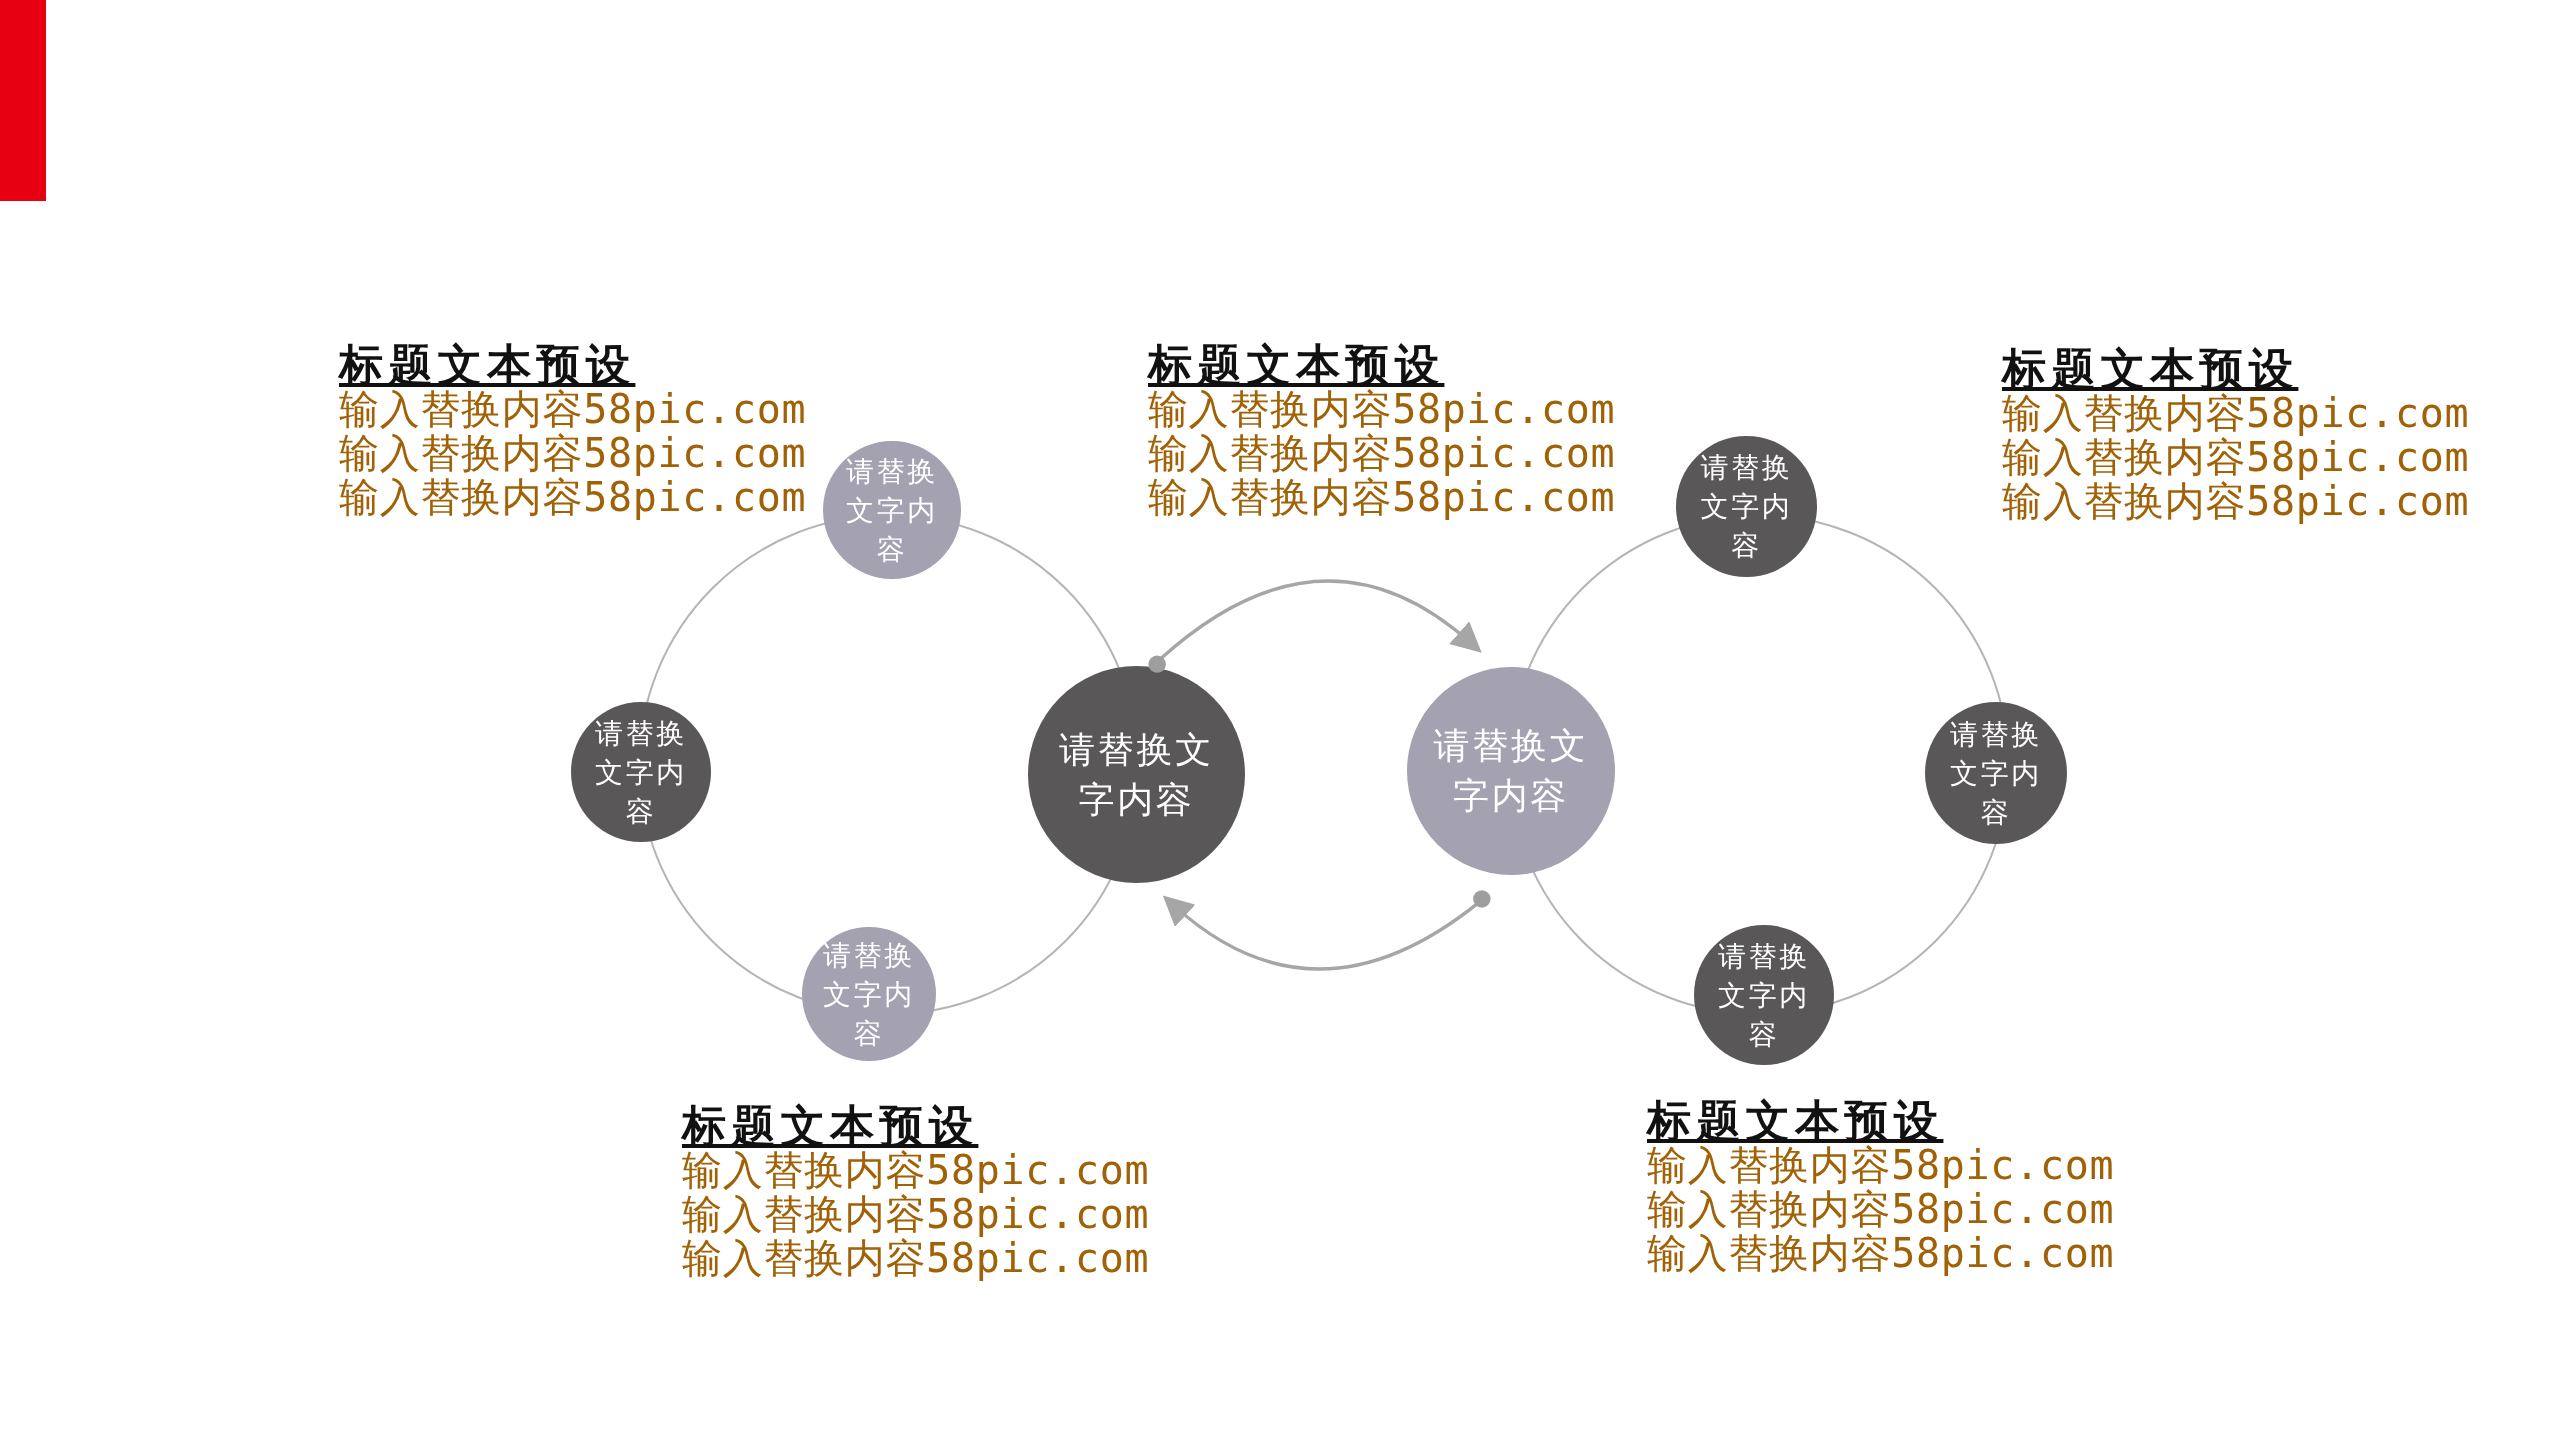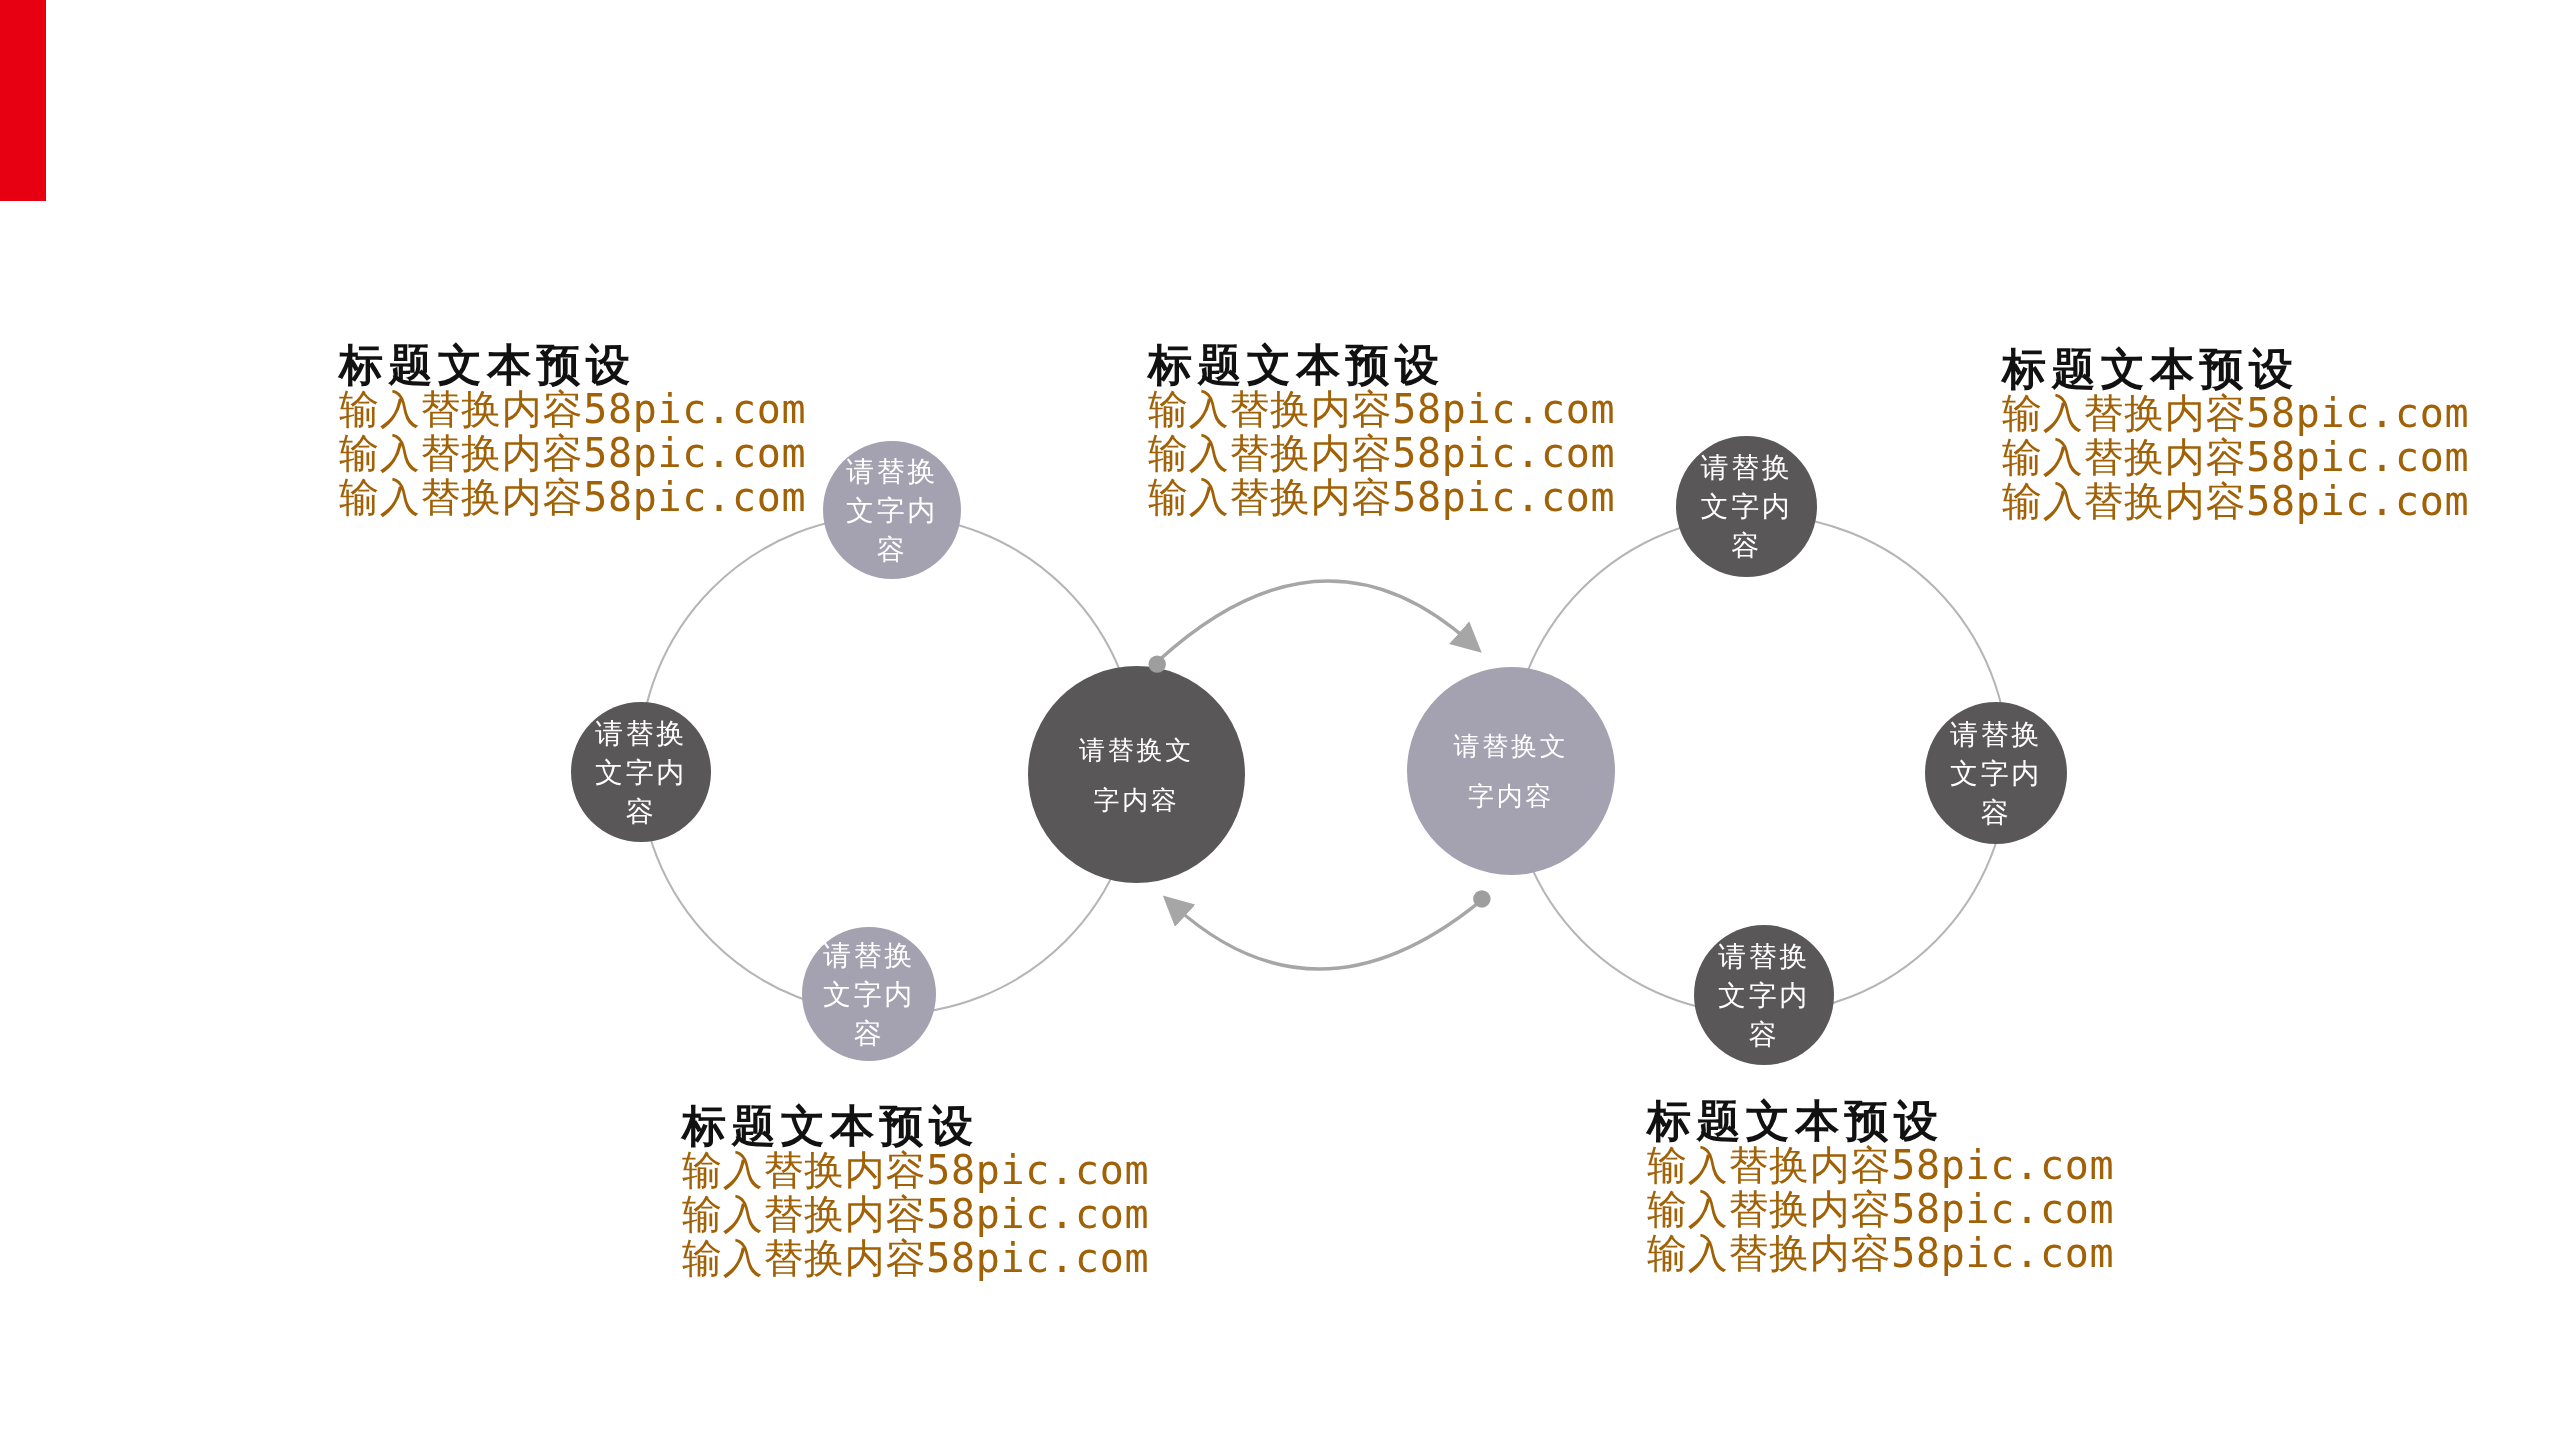--- a/index.html
+++ b/index.html
@@ -15,35 +15,35 @@
   .rings-layer{z-index:1;}
   .arrows-layer{z-index:3;}
 
   
   .node{position:absolute;border-radius:50%;display:flex;align-items:center;justify-content:center;
         text-align:center;color:#ffffff;z-index:2;white-space:pre-line;
         font-family:"Liberation Sans",sans-serif;}
   .node.dark{background:#595757;}
   .node.light{background:#a4a1b0;}
   .node.small{font-size:28px;line-height:39px;letter-spacing:2.7px;}
-  .node.big{font-size:26px;line-height:50px;letter-spacing:2.7px;}
+  .node.big{font-size:36px;line-height:50px;letter-spacing:2.7px;}
 
   .c-ltop   {left:823px;top:441px;width:138px;height:138px;}
   .c-lleft  {left:571px; top:702px;width:140px;height:140px;}
   .c-lbot   {left:802px;top:927px;width:134px;height:134px;}
   .c-hubL   {left:1028px;top:666px;width:217px;height:217px;}
   .c-hubR   {left:1407px;top:667px;width:208px;height:208px;}
   .c-rtop   {left:1676px;top:436px;width:141px;height:141px;}
   .c-rright {left:1925px;top:702px;width:142px;height:142px;}
   .c-rbot   {left:1694px;top:925px;width:140px;height:140px;}
 
   
   .block{position:absolute;z-index:4;}
   .block .title{font-weight:700;font-size:44px;line-height:44px;letter-spacing:5.4px;color:#111111;
-                font-family:"Liberation Sans",sans-serif;}
+                font-family:"Liberation Sans",sans-serif;text-decoration:underline;}
   .block .body{font-family:"DejaVu Sans Mono","Liberation Mono",monospace;
                font-size:40px;line-height:44px;color:#a16207;letter-spacing:0.7px;}
   .b-tl{left:339px; top:343px;}
   .b-tc{left:1148px;top:343px;}
   .b-tr{left:2002px;top:347px;}
   .b-bl{left:682px;top:1104px;}
   .b-br{left:1647px;top:1099px;}
 </style>
 </head>
 <body>

